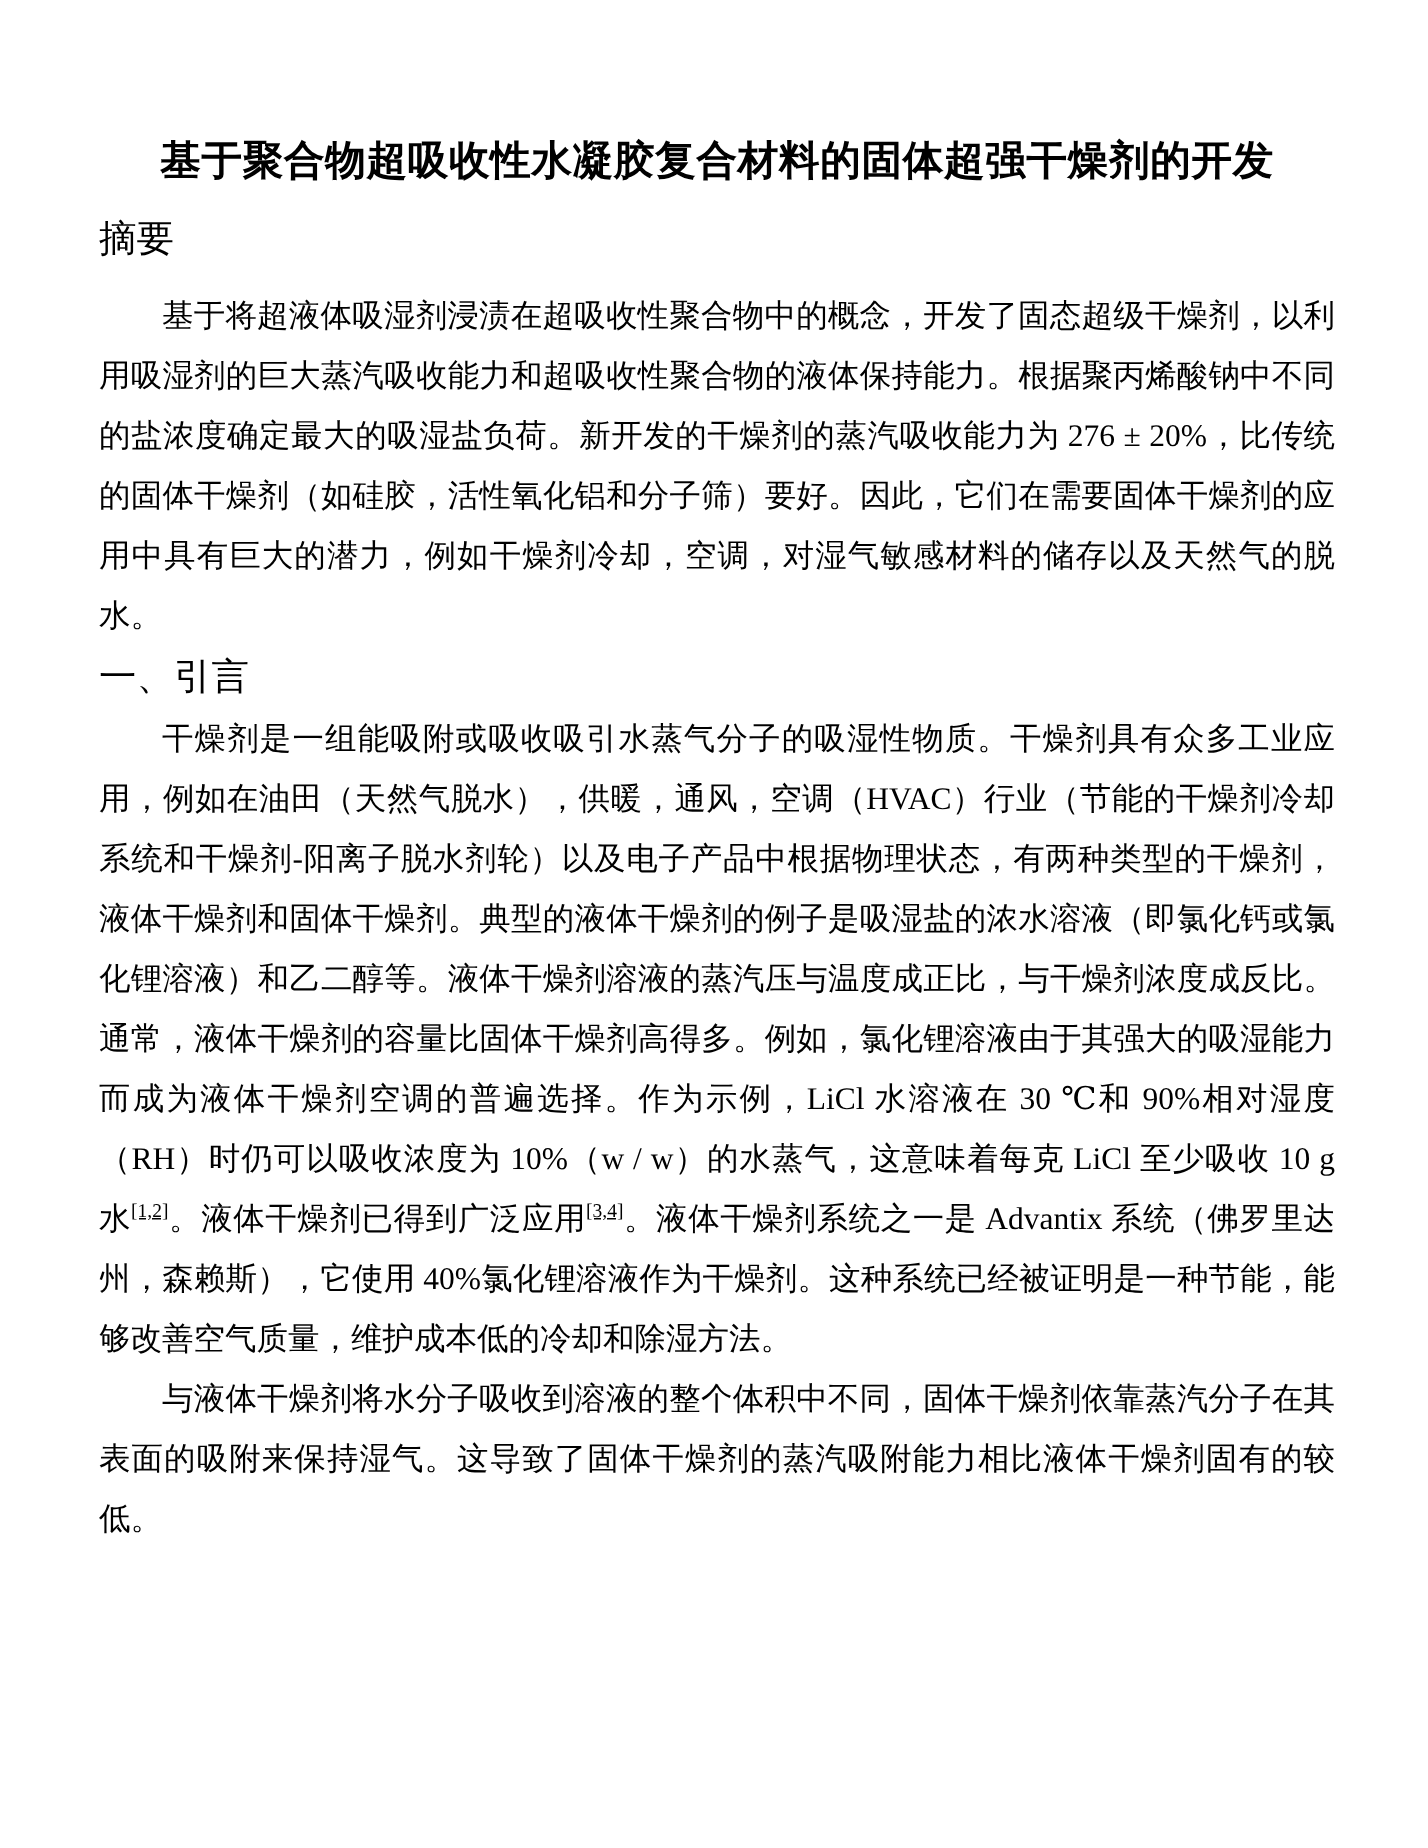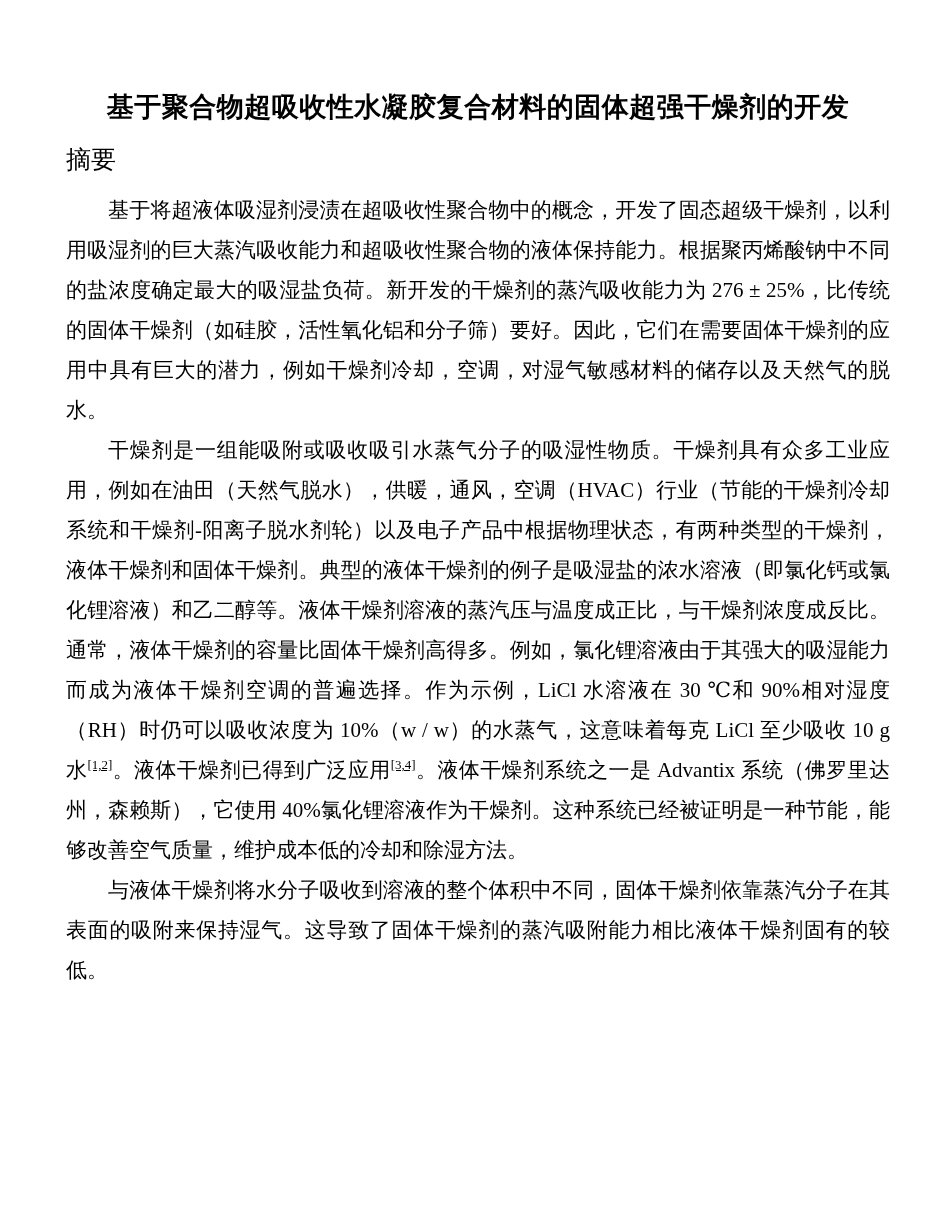--- a/index.html
+++ b/index.html
@@ -56,22 +56,23 @@
 </style>
 </head>
 <body>
 
 <div class="page">
 
   <h1 class="doc-title">基于聚合物超吸收性水凝胶复合材料的固体超强干燥剂的开发</h1>
 
   <section>
     <h2 class="sec-heading">摘要</h2>
-    <p class="body-para abstract-para">基于将超液体吸湿剂浸渍在超吸收性聚合物中的概念，开发了固态超级干燥剂，以利用吸湿剂的巨大蒸汽吸收能力和超吸收性聚合物的液体保持能力。根据聚丙烯酸钠中不同的盐浓度确定最大的吸湿盐负荷。新开发的干燥剂的蒸汽吸收能力为 276 ± 25%，比传统的固体干燥剂（如硅胶，活性氧化铝和分子筛）要好。因此，它们在需要固体干燥剂的应用中具有巨大的潜力，例如干燥剂冷却，空调，对湿气敏感材料的储存以及天然气的脱水。</p>
+    <p class="body-para abstract-para">基于将超液体吸湿剂浸渍在超吸收性聚合物中的概念，开发了固态超级干燥剂，以利用吸湿剂的巨大蒸汽吸收能力和超吸收性聚合物的液体保持能力。根据聚丙烯酸钠中不同的盐浓度确定最大的吸湿盐负荷。新开发的干燥剂的蒸汽吸收能力为 276 ± 20%，比传统的固体干燥剂（如硅胶，活性氧化铝和分子筛）要好。因此，它们在需要固体干燥剂的应用中具有巨大的潜力，例如干燥剂冷却，空调，对湿气敏感材料的储存以及天然气的脱水。</p>
   </section>
 
   <section>
+    <h2 class="sec-heading">一、引言</h2>
     <p class="body-para">干燥剂是一组能吸附或吸收吸引水蒸气分子的吸湿性物质。干燥剂具有众多工业应用，例如在油田（天然气脱水），供暖，通风，空调（HVAC）行业（节能的干燥剂冷却系统和干燥剂-阳离子脱水剂轮）以及电子产品中根据物理状态，有两种类型的干燥剂，液体干燥剂和固体干燥剂。典型的液体干燥剂的例子是吸湿盐的浓水溶液（即氯化钙或氯化锂溶液）和乙二醇等。液体干燥剂溶液的蒸汽压与温度成正比，与干燥剂浓度成反比。通常，液体干燥剂的容量比固体干燥剂高得多。例如，氯化锂溶液由于其强大的吸湿能力而成为液体干燥剂空调的普遍选择。作为示例，LiCl 水溶液在 30 ℃和 90%相对湿度（RH）时仍可以吸收浓度为 10%（w / w）的水蒸气，这意味着每克 LiCl 至少吸收 10 g 水<sup>[1,2]</sup>。液体干燥剂已得到广泛应用<sup>[3,4]</sup>。液体干燥剂系统之一是 Advantix 系统（佛罗里达州，森赖斯），它使用 40%氯化锂溶液作为干燥剂。这种系统已经被证明是一种节能，能够改善空气质量，维护成本低的冷却和除湿方法。</p>
     <p class="body-para">与液体干燥剂将水分子吸收到溶液的整个体积中不同，固体干燥剂依靠蒸汽分子在其表面的吸附来保持湿气。这导致了固体干燥剂的蒸汽吸附能力相比液体干燥剂固有的较低。</p>
 
   </section>
 
 </div>
 
 </body></html>

